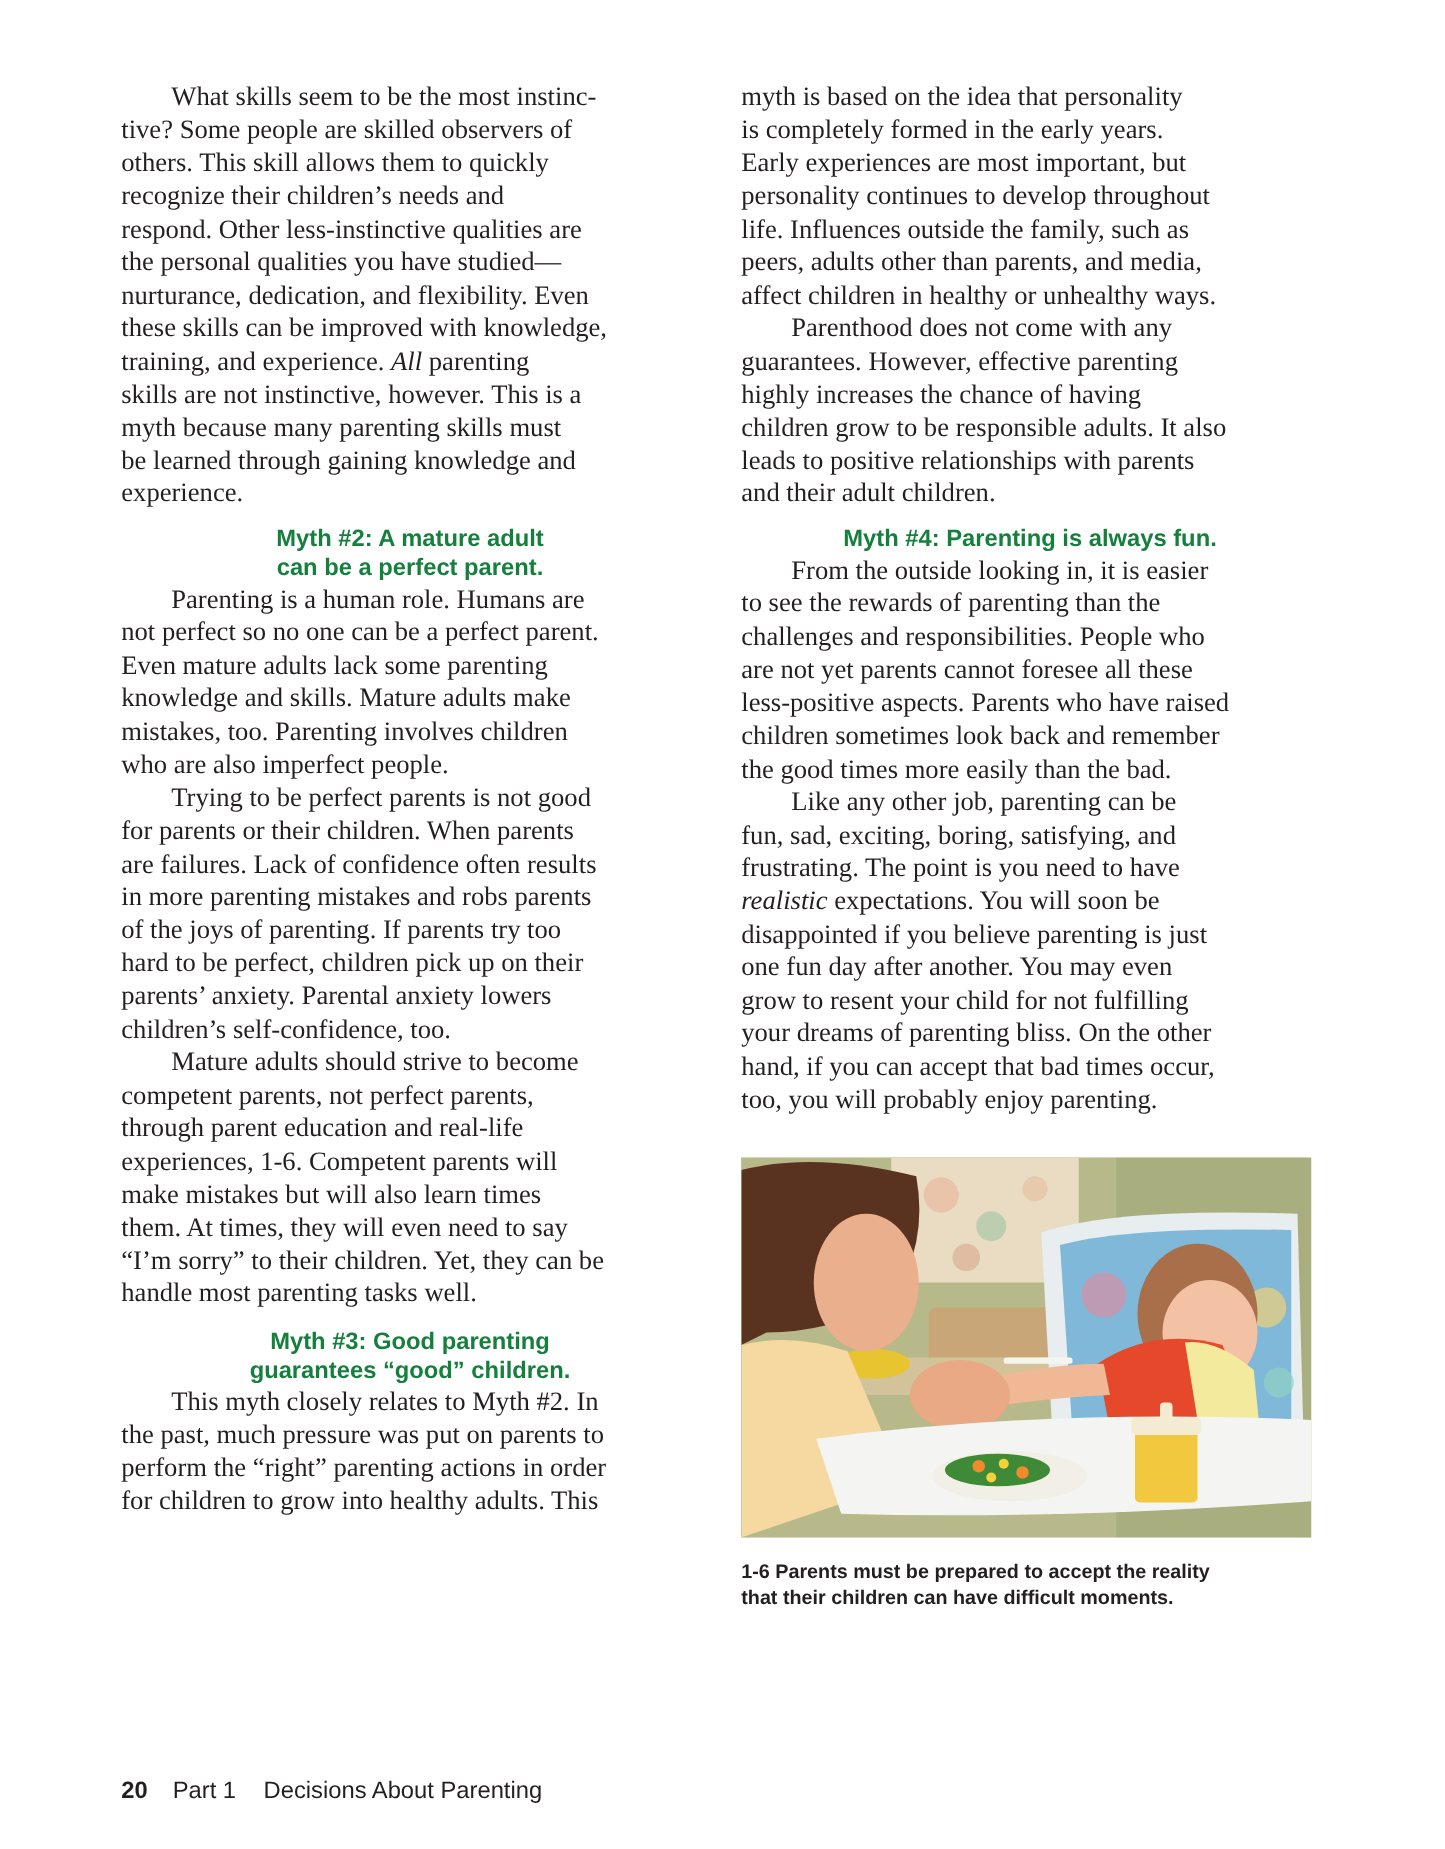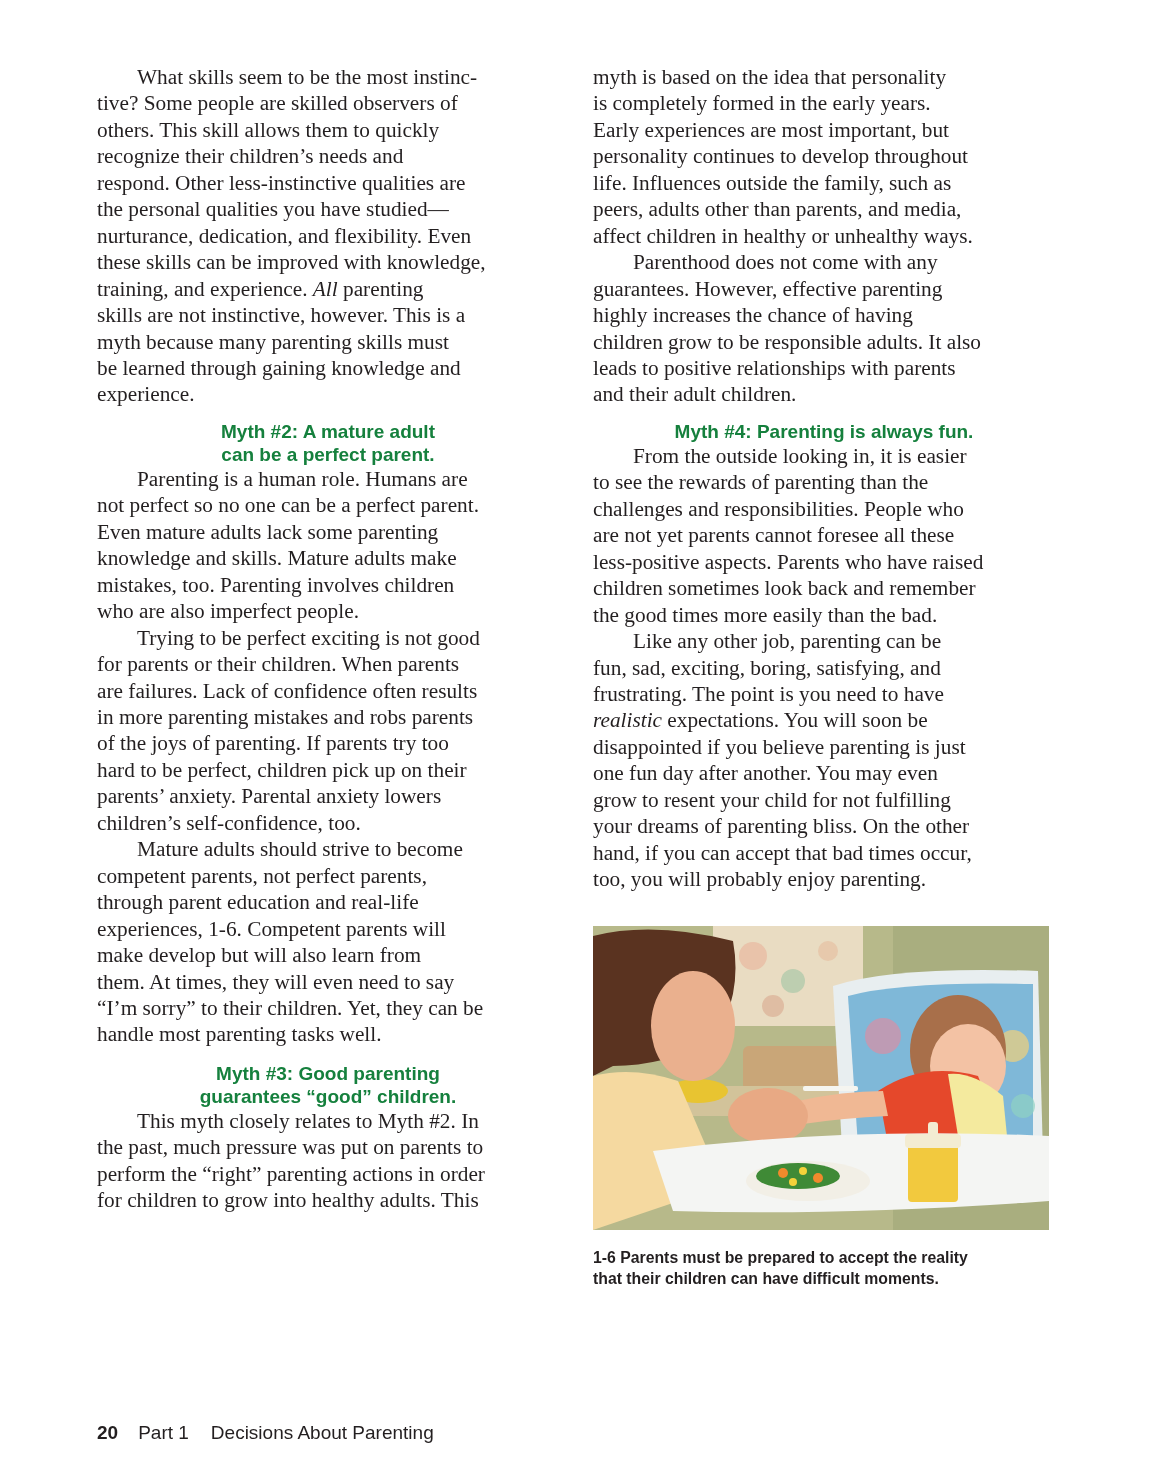--- a/index.html
+++ b/index.html
@@ -123,36 +123,36 @@
     <p class="para">
       <span class="line">Parenting is a human role. Humans are</span>
       <span class="line" style="text-indent:0">not perfect so no one can be a perfect parent.</span>
       <span class="line" style="text-indent:0">Even mature adults lack some parenting</span>
       <span class="line" style="text-indent:0">knowledge and skills. Mature adults make</span>
       <span class="line" style="text-indent:0">mistakes, too. Parenting involves children</span>
       <span class="line" style="text-indent:0">who are also imperfect people.</span>
     </p>
 
     <p class="para">
-      <span class="line">Trying to be perfect exciting is not good</span>
+      <span class="line">Trying to be perfect parents is not good</span>
       <span class="line" style="text-indent:0">for parents or their children. When parents</span>
       <span class="line" style="text-indent:0">are failures. Lack of confidence often results</span>
       <span class="line" style="text-indent:0">in more parenting mistakes and robs parents</span>
       <span class="line" style="text-indent:0">of the joys of parenting. If parents try too</span>
       <span class="line" style="text-indent:0">hard to be perfect, children pick up on their</span>
       <span class="line" style="text-indent:0">parents’ anxiety. Parental anxiety lowers</span>
       <span class="line" style="text-indent:0">children’s self-confidence, too.</span>
     </p>
 
     <p class="para">
       <span class="line">Mature adults should strive to become</span>
       <span class="line" style="text-indent:0">competent parents, not perfect parents,</span>
       <span class="line" style="text-indent:0">through parent education and real-life</span>
       <span class="line" style="text-indent:0">experiences, 1-6. Competent parents will</span>
-      <span class="line" style="text-indent:0">make develop but will also learn from</span>
+      <span class="line" style="text-indent:0">make mistakes but will also learn times</span>
       <span class="line" style="text-indent:0">them. At times, they will even need to say</span>
       <span class="line" style="text-indent:0">“I’m sorry” to their children. Yet, they can be</span>
       <span class="line" style="text-indent:0">handle most parenting tasks well.</span>
     </p>
 
     <div class="gap" style="height:14px"></div>
 
     <h3 class="heading">
       <span class="line">Myth #3: Good parenting</span>
       <span class="line">guarantees “good” children.</span>

